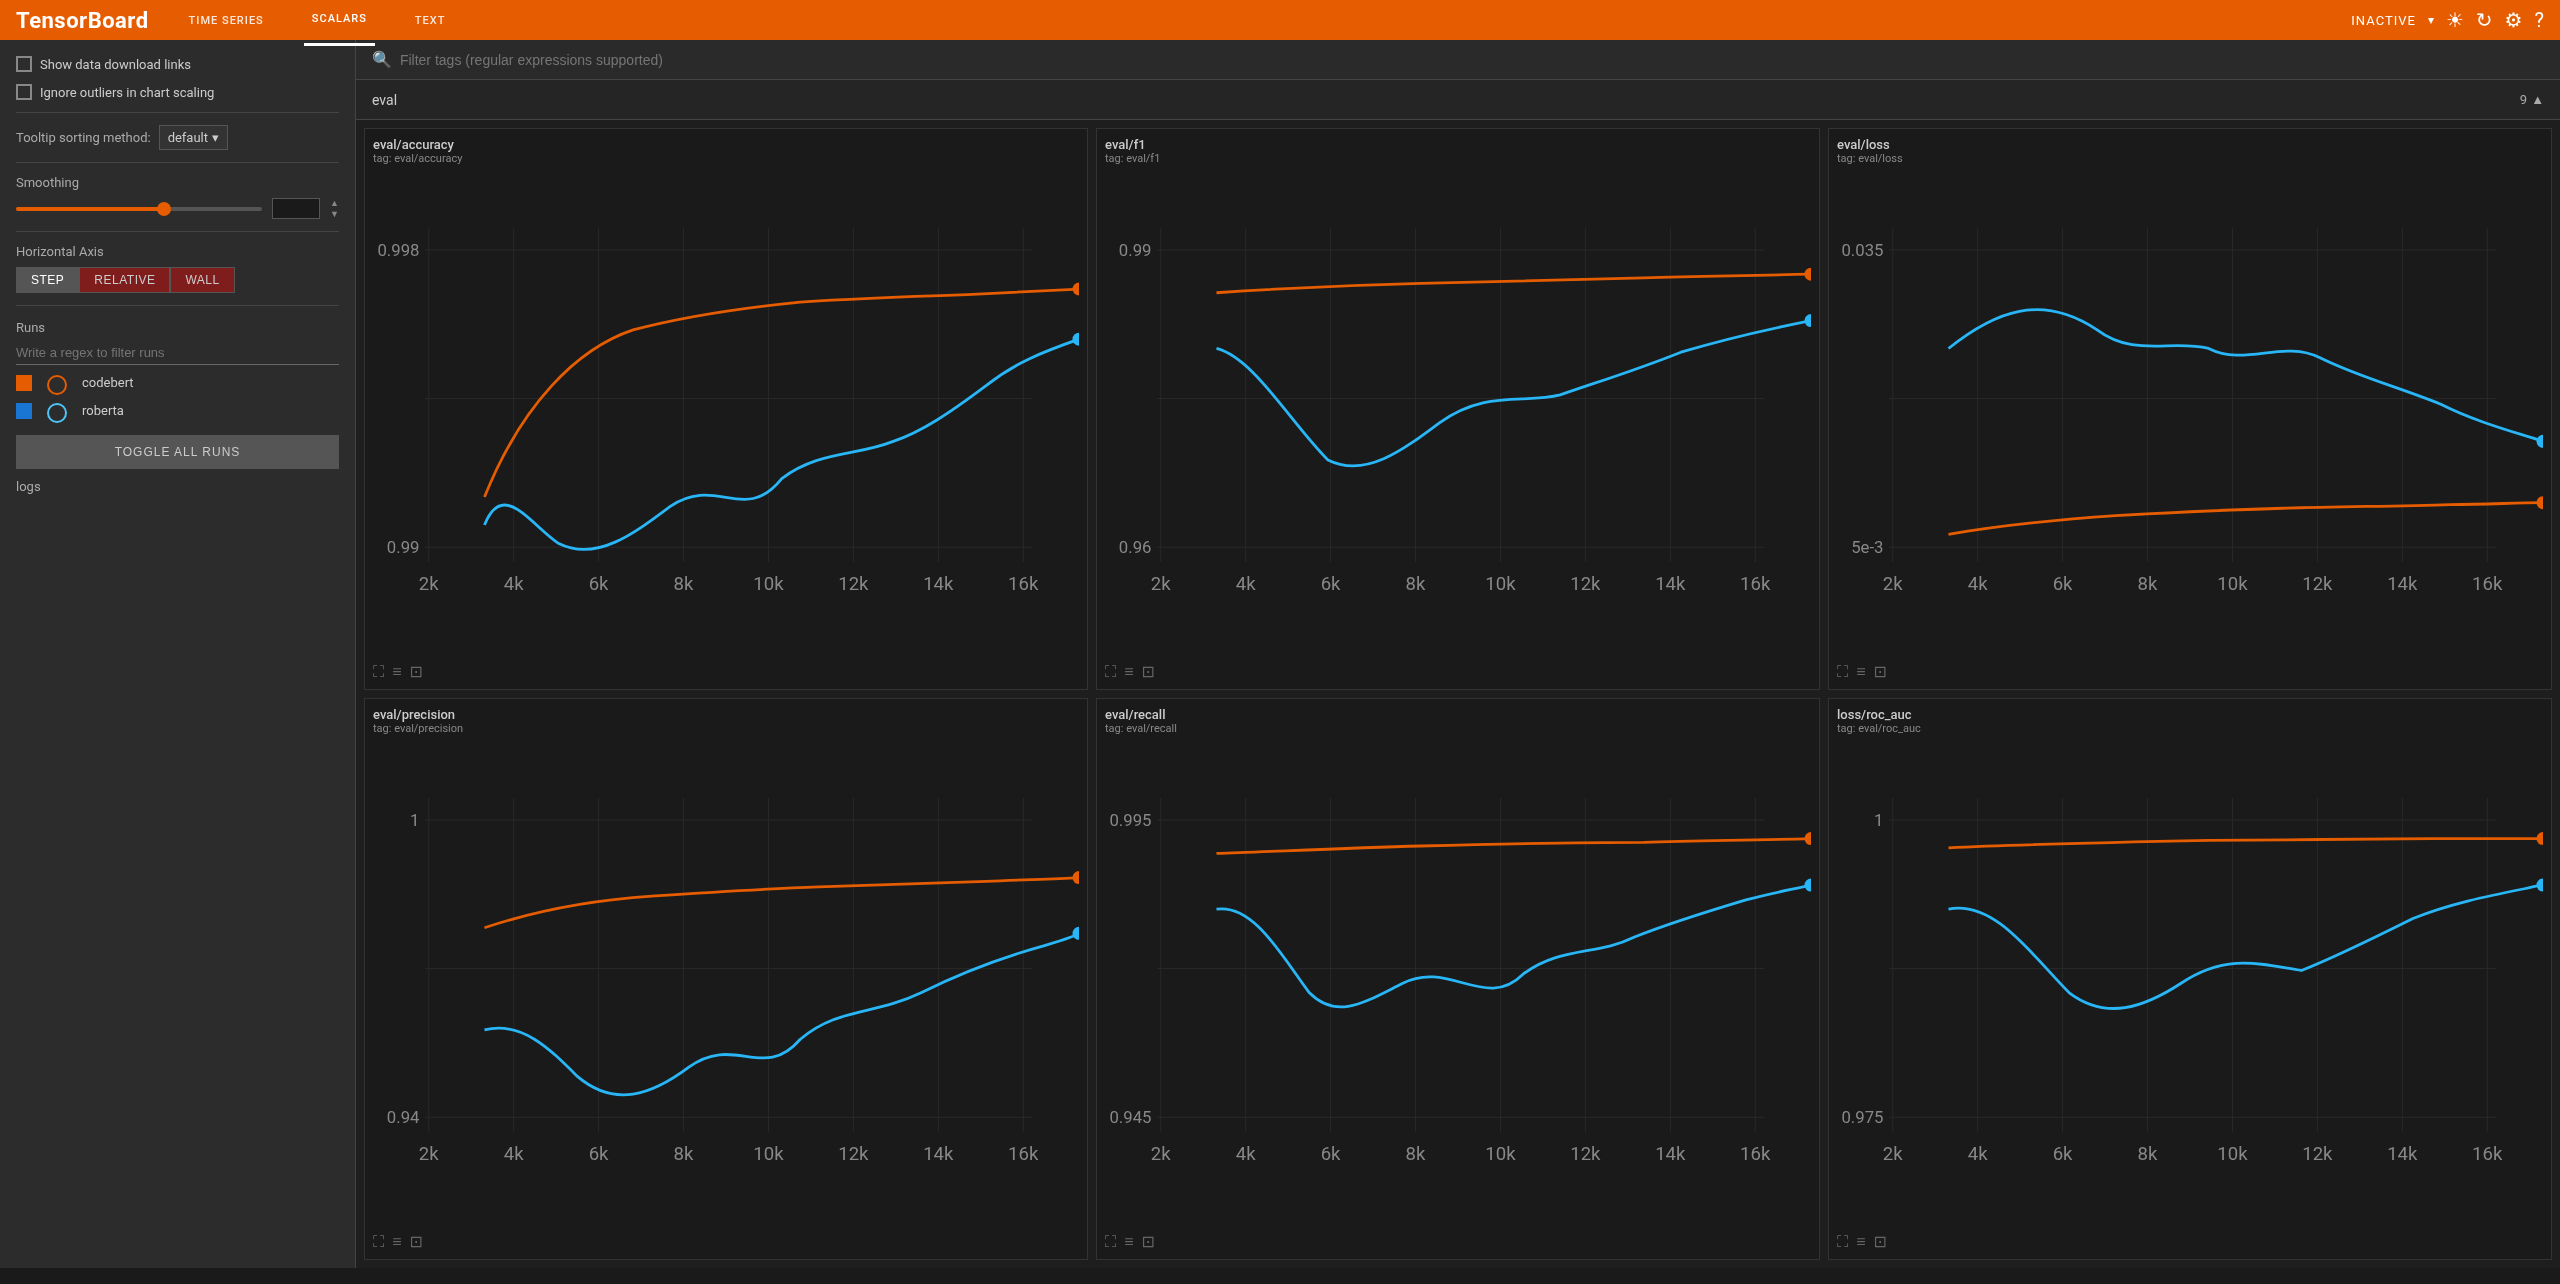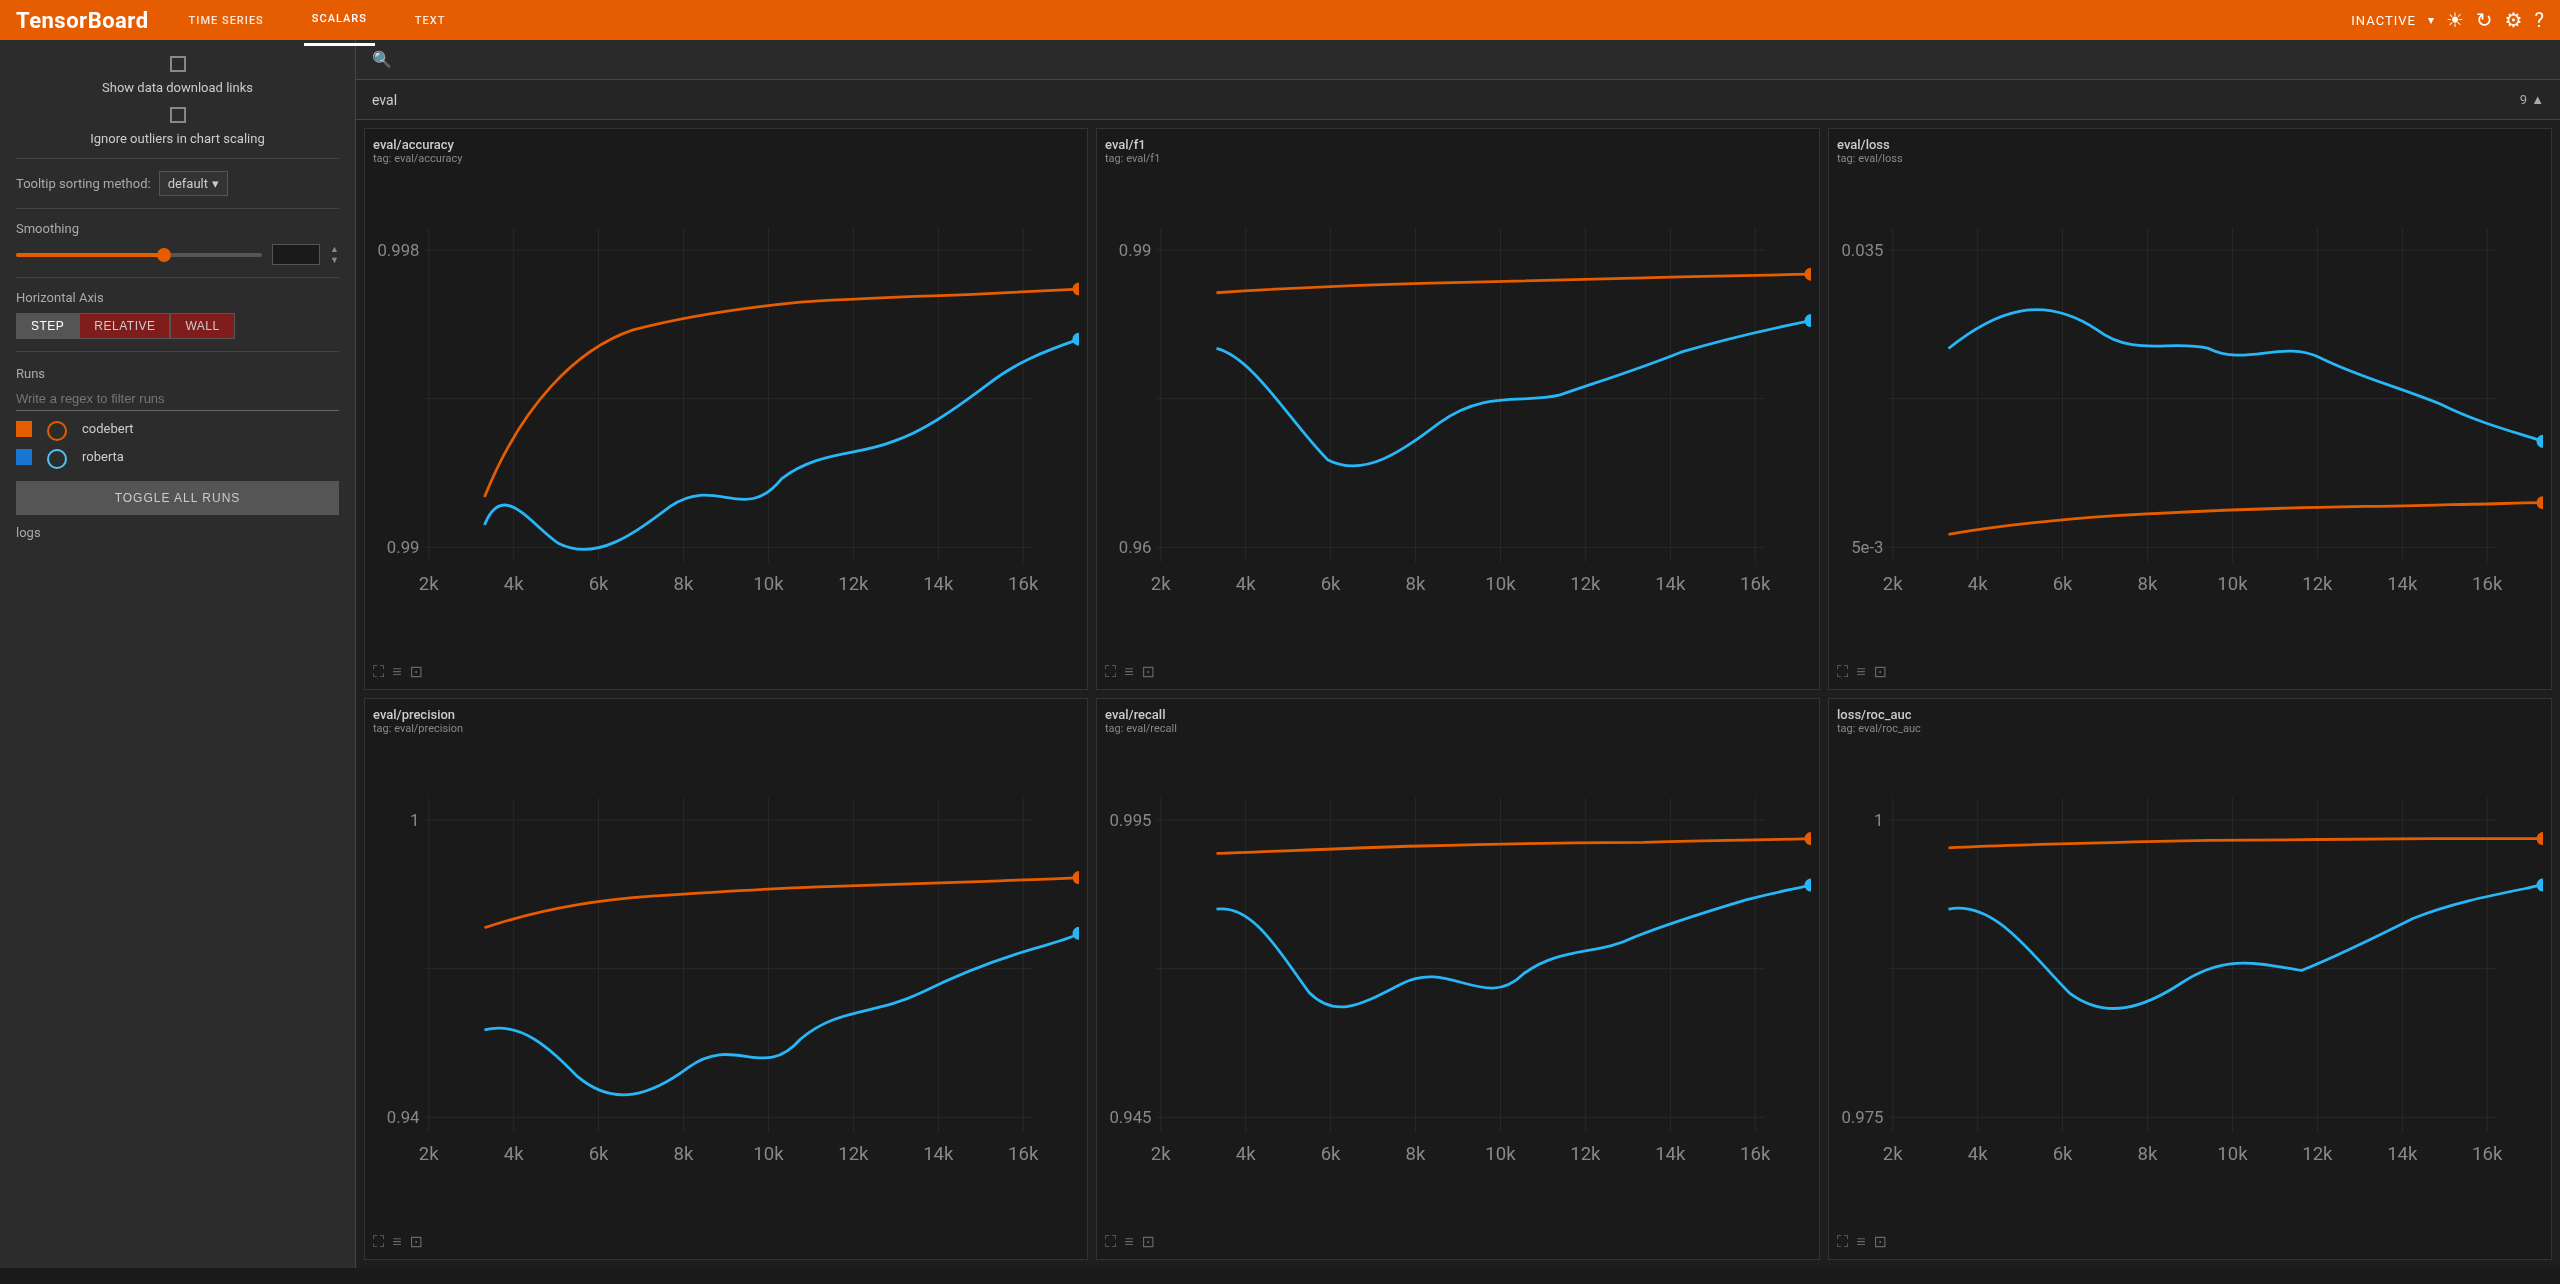--- a/index.html
+++ b/index.html
@@ -68,21 +68,20 @@
       background: #2c2c2c;
       padding: 16px;
       overflow-y: auto;
       border-right: 1px solid #444;
     }
     .sidebar-row {
       display: flex;
       align-items: center;
       gap: 8px;
       margin-bottom: 12px;
-      flex-direction: column;
     }
     .checkbox {
       width: 16px;
       height: 16px;
       border: 2px solid #888;
       background: transparent;
       flex-shrink: 0;
       cursor: pointer;
     }
     .sidebar-label {
@@ -388,20 +387,21 @@
       <span class="run-name">roberta</span>
     </div>
     <button class="toggle-all-btn">TOGGLE ALL RUNS</button>
     <div class="logs-label">logs</div>
   </div>
 
   <div id="content">
 
     <div class="search-bar">
       <span class="search-icon">🔍</span>
+      <input class="search-input" type="text" placeholder="Filter tags (regular expressions supported)" style="">
     </div>
 
     <div class="section-header">
       <span class="section-title">eval</span>
       <div class="section-count">
         <span>9</span>
         <span>▲</span>
       </div>
     </div>
 

